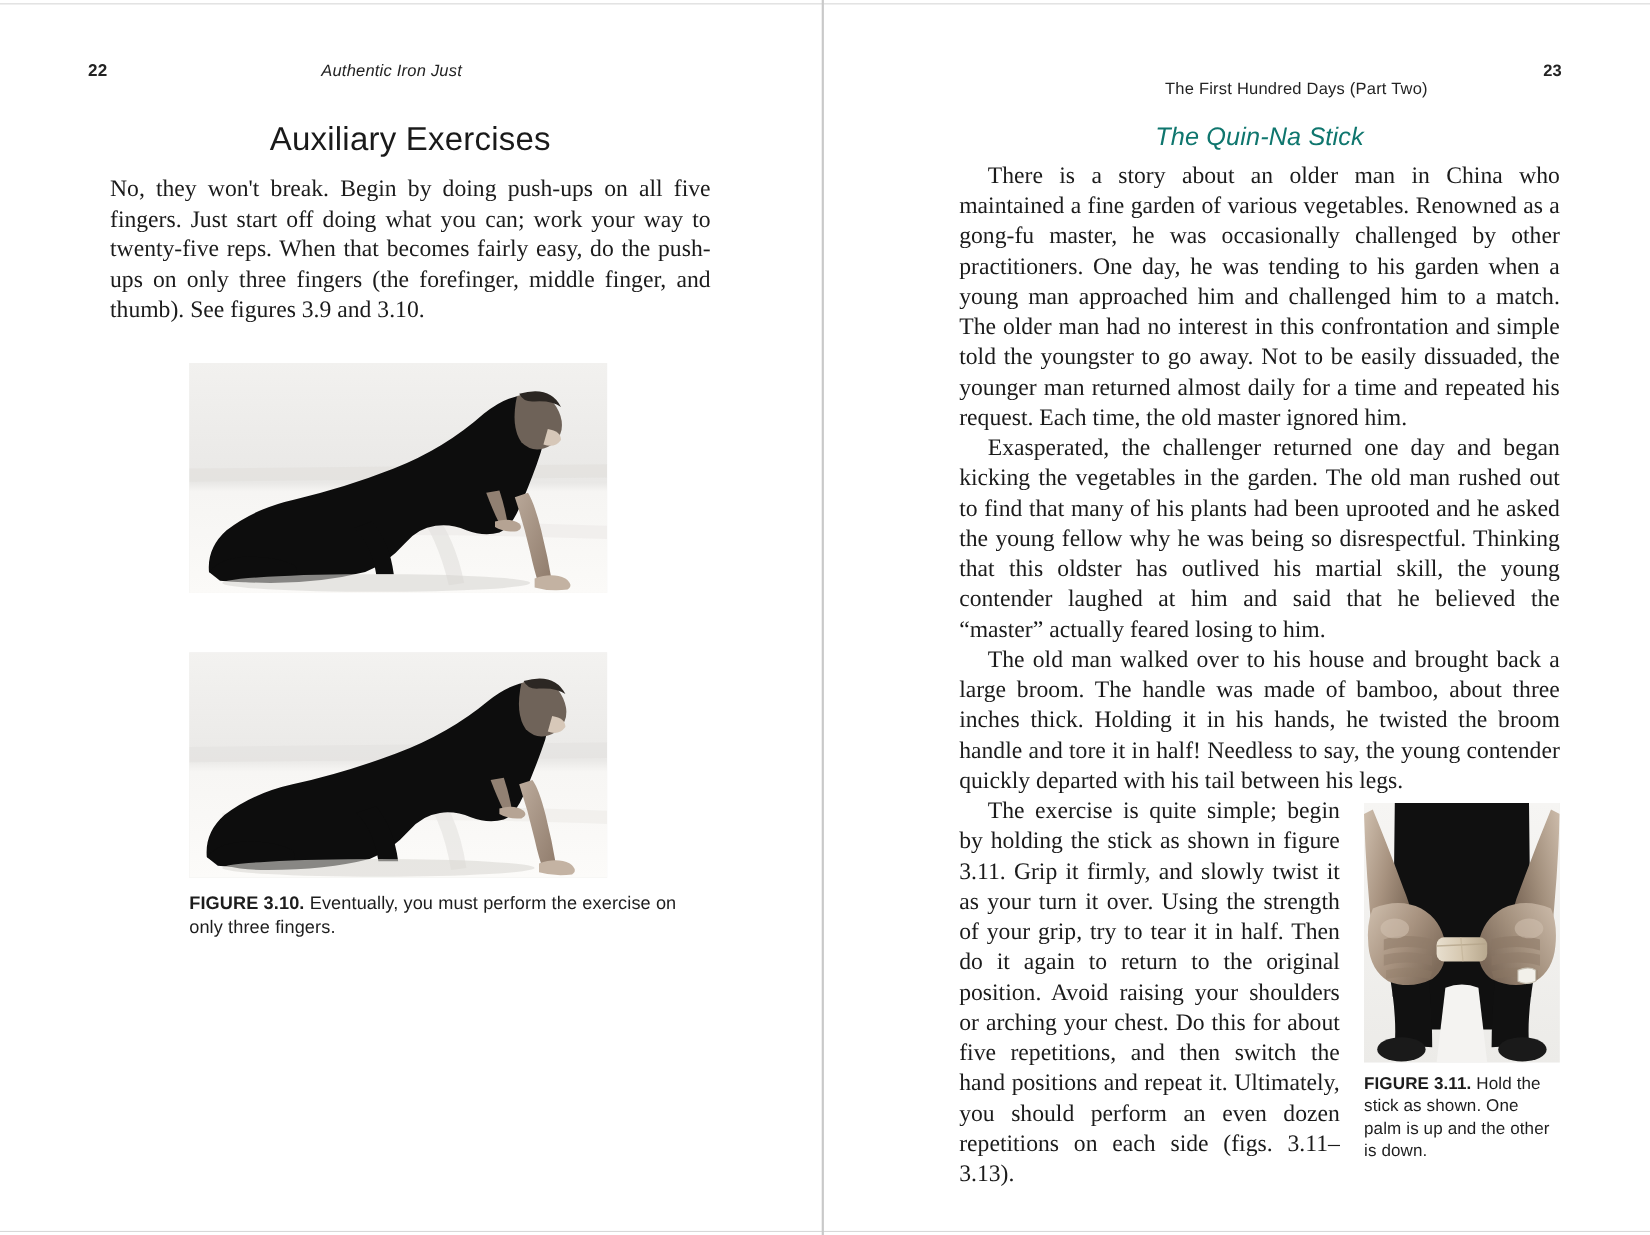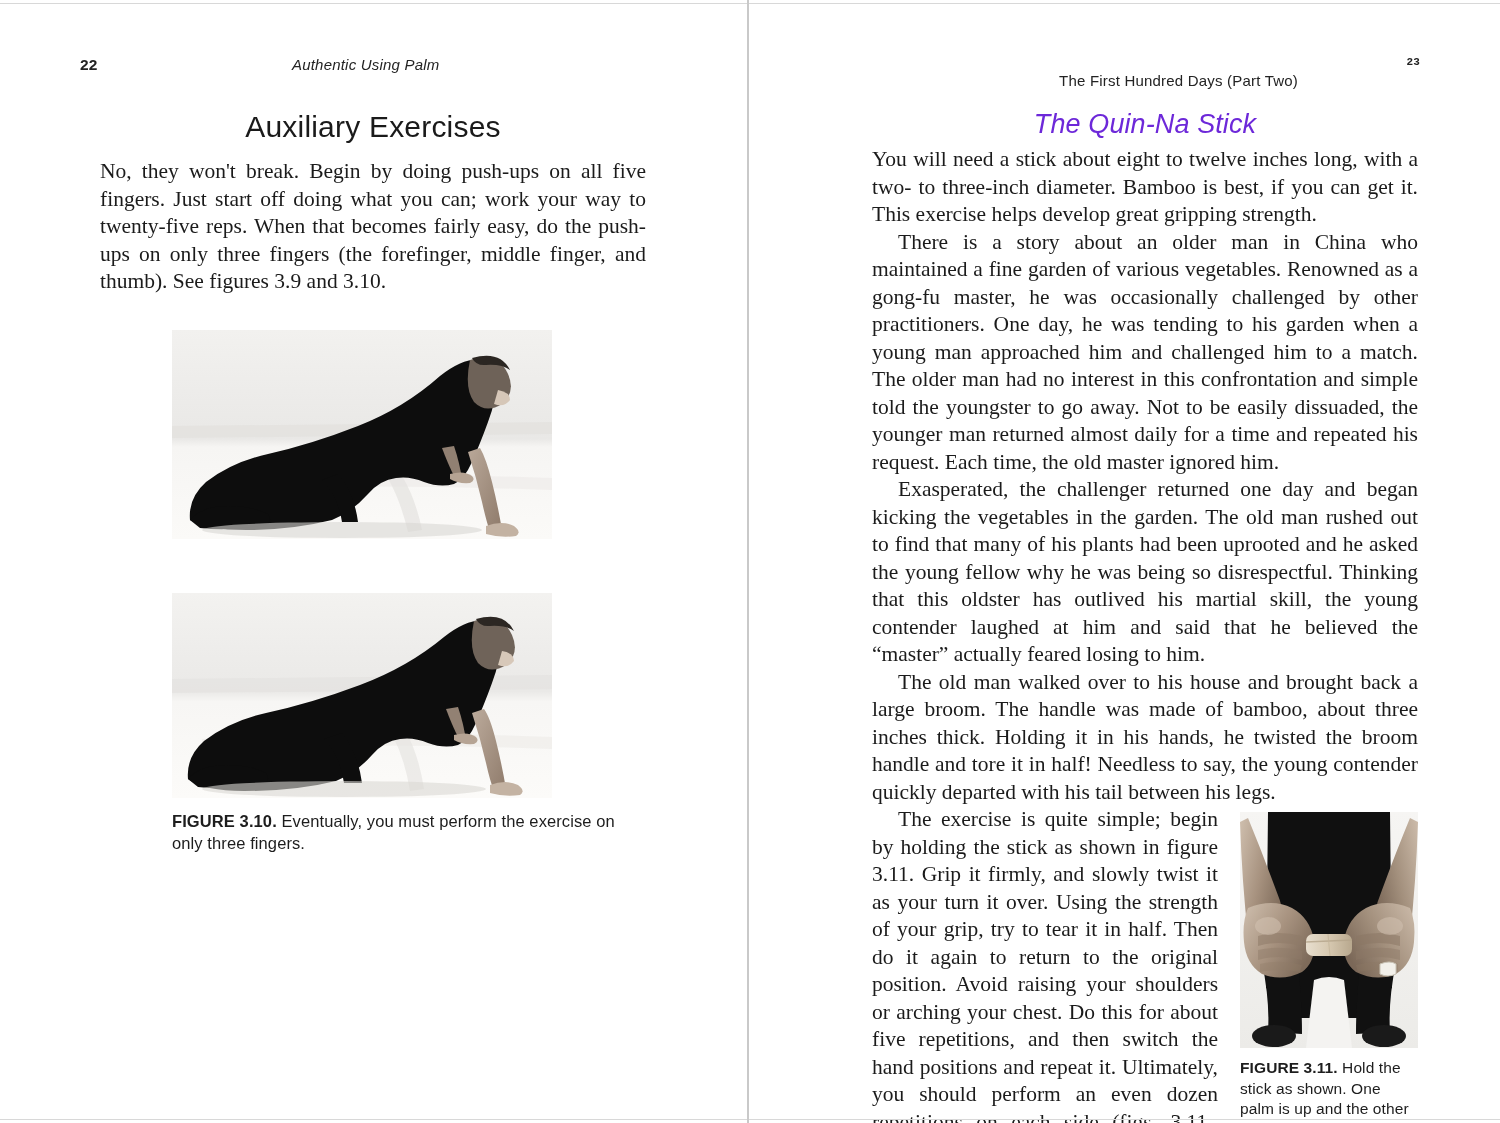--- a/index.html
+++ b/index.html
@@ -77,22 +77,21 @@
     left: 0;
     top: 0;
     font-weight: 700;
     font-size: 15.5px;
   }
   .rh-folio-right {
     position: absolute;
     right: 0;
     top: 0;
     font-weight: 700;
-    font-size: 11px;
-    font-family: Liberation Mono, monospace;
+    font-size: 15px;
   }
   .rh-title-left {
     position: absolute;
     left: 212px;
     top: 0;
     font-style: italic;
     font-size: 15px;
   }
   .rh-title-right {
     position: absolute;
@@ -119,25 +118,25 @@
     text-align: center;
     letter-spacing: .2px;
     color: #1a1a1a;
   }
 
   h2.sub-title {
     margin: 28px 0 8px 0;
     font-family: "Liberation Sans", "DejaVu Sans", sans-serif;
     font-weight: 400;
     font-style: italic;
-    font-size: 27px;
+    font-size: 23px;
     line-height: 28px;
     text-align: center;
     letter-spacing: .1px;
-    color: #6d28d9;
+    color: #0f766e;
   }
   h2.sub-title.tight-top { margin-top: 0; }
 
   p.body {
     margin: 0;
     font-size: 21.5px;
     line-height: 27.5px;
     text-align: justify;
     text-justify: inter-word;
     hyphens: none;
@@ -189,21 +188,21 @@
 </style>
 </head>
 <body>
 
 <div id="book-spread">
 
   <div class="page page-left">
 
     <div class="running-head">
       <span class="rh-folio-left">22</span>
-      <span class="rh-title-left">Authentic Using Palm</span>
+      <span class="rh-title-left">Authentic Iron Just</span>
     </div>
 
     <div class="textblock">
 
       <h1 class="section-title">Auxiliary Exercises</h1>
 
 
 
       <p class="body">No, they won't break. Begin by doing push-ups on all five fingers. Just start off doing what you can; work your way to twenty-five reps. When that becomes fairly easy, do the push-ups on only three fingers (the forefinger, middle finger, and thumb). See figures 3.9 and 3.10.</p>
 
@@ -308,21 +307,20 @@
 
     <div class="running-head">
       <span class="rh-title-right">The First Hundred Days (Part Two)</span>
       <span class="rh-folio-right">23</span>
     </div>
 
     <div class="textblock">
 
       <h2 class="sub-title tight-top">The Quin-Na Stick</h2>
 
-      <p class="body">You will need a stick about eight to twelve inches long, with a two- to three-inch diameter. Bamboo is best, if you can get it. This exercise helps develop great gripping strength.</p>
 
       <p class="body indent">There is a story about an older man in China who maintained a fine garden of various vegetables. Renowned as a gong-fu master, he was occasionally challenged by other practitioners. One day, he was tending to his garden when a young man approached him and challenged him to a match. The older man had no interest in this confrontation and simple told the youngster to go away. Not to be easily dissuaded, the younger man returned almost daily for a time and repeated his request. Each time, the old master ignored him.</p>
 
       <p class="body indent">Exasperated, the challenger returned one day and began kicking the vegetables in the garden. The old man rushed out to find that many of his plants had been uprooted and he asked the young fellow why he was being so disrespectful. Thinking that this oldster has outlived his martial skill, the young contender laughed at him and said that he believed the “master” actually feared losing to him.</p>
 
       <p class="body indent">The old man walked over to his house and brought back a large broom. The handle was made of bamboo, about three inches thick. Holding it in his hands, he twisted the broom handle and tore it in half! Needless to say, the young contender quickly departed with his tail between his legs.</p>
 
       <figure class="figure-float">
         <div class="photo" style="width:178px;height:236px;">
           <svg class="svg-photo" viewBox="0 0 178 236" preserveAspectRatio="none">

